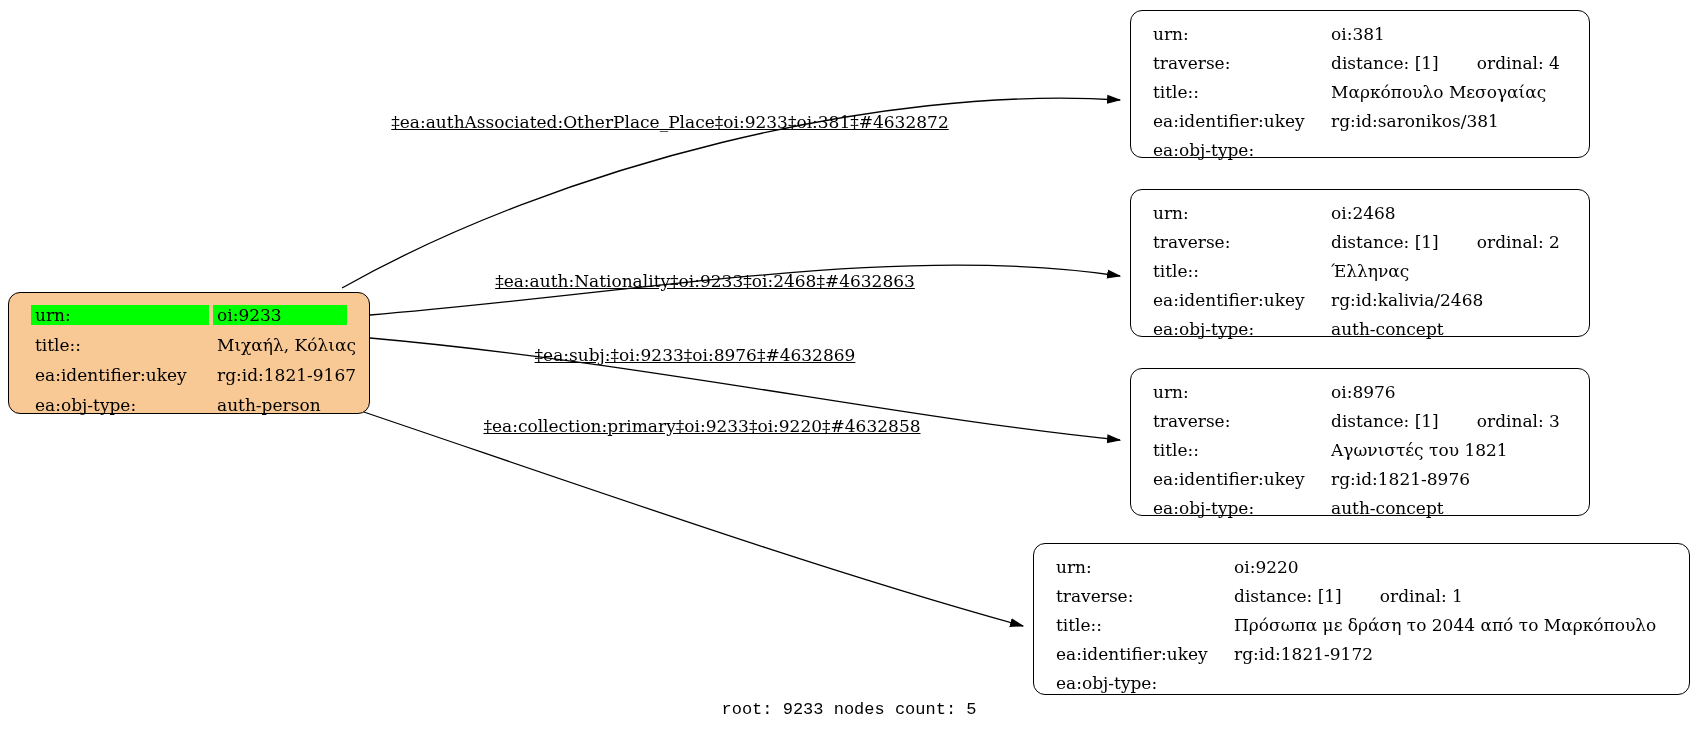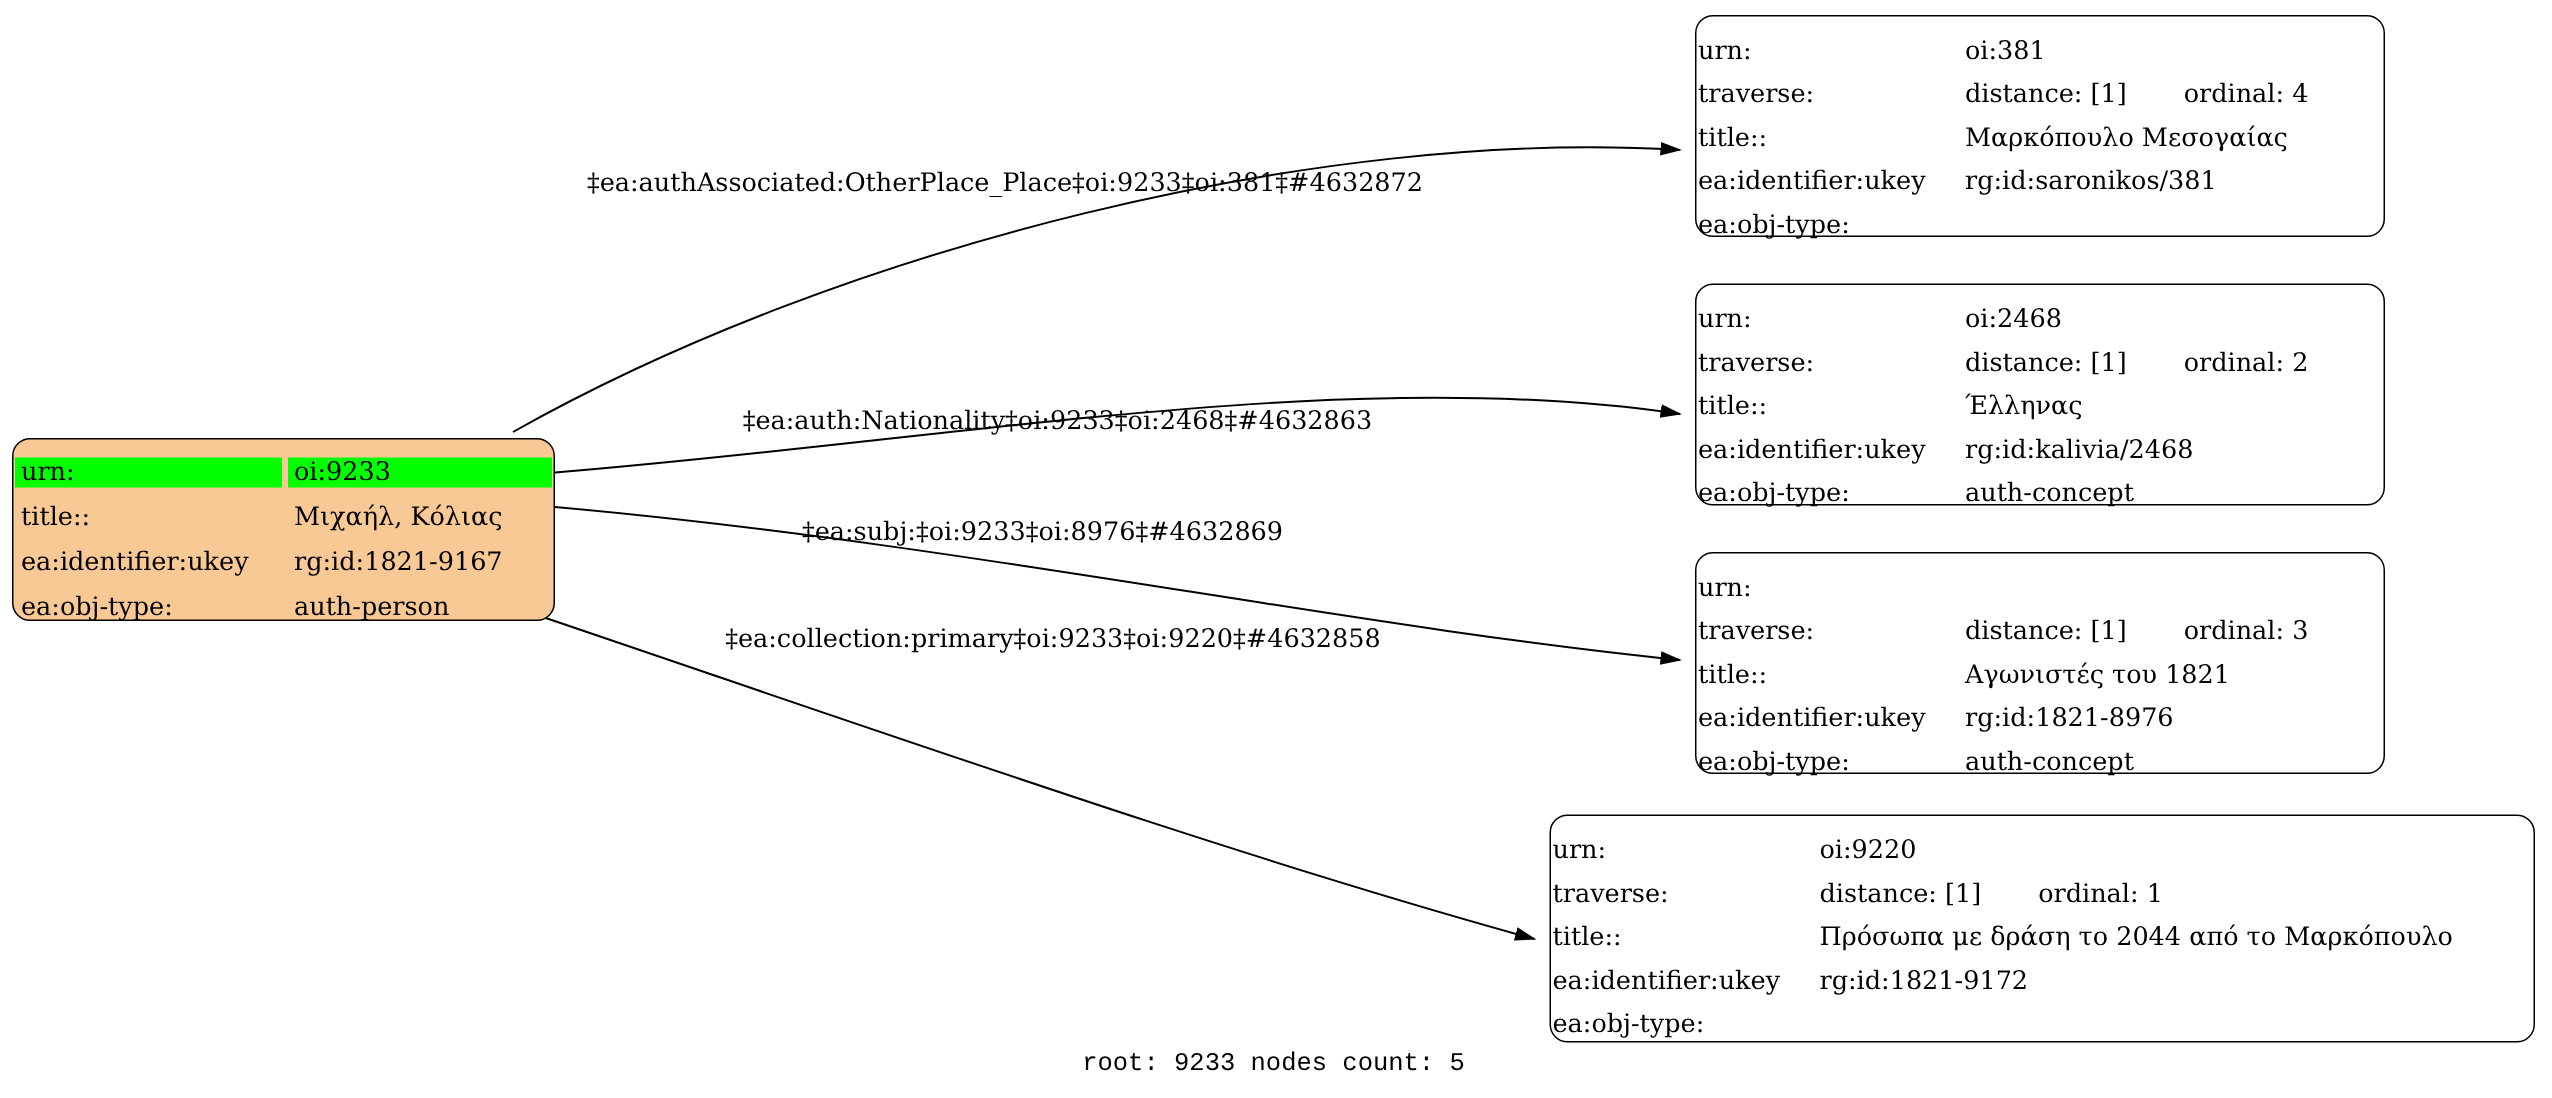--- a/index.html
+++ b/index.html
@@ -4,35 +4,35 @@
 <style>
   html,body{margin:0;padding:0;background:#ffffff;}
   .canvas{
     position:relative;width:1701px;height:732px;background:#ffffff;
     font-family:"DejaVu Serif","Liberation Serif",serif;
     color:#000;overflow:hidden;
   }
   svg.edge-layer{position:absolute;left:0;top:0;width:1701px;height:732px;}
   .gnode{
     position:absolute;border:1px solid #000;border-radius:12px;
-    box-sizing:border-box;padding:8px 1px;background:#fff;
+    box-sizing:border-box;padding:8px 22px;background:#fff;
   }
   .gnode.root{background:#F8C895;}
   .nrow{display:flex;align-items:center;height:29px;font-size:17px;white-space:nowrap;}
   .gnode.root .nrow{height:28px;margin-bottom:2px;}
   .nrow .k{width:178px;flex:0 0 178px;}
   .nrow .v{flex:1;}
   .gnode.root .nrow.hl .k{background:#00FF00;margin-right:4px;padding-left:4px;width:174px;flex:0 0 174px;}
   .gnode.root .nrow.hl .v{background:#00FF00;padding-left:4px;}
   .gnode.root .nrow .k{padding-left:4px;}
   .gnode.root .nrow .v{padding-left:4px;}
   .v2{display:inline-block;margin-left:38px;}
   .edge-label{
     position:absolute;transform:translate(-50%,-50%);
-    font-size:17px;white-space:nowrap;
+    font-size:17px;white-space:nowrap;text-decoration:underline;
   }
   .caption{
     position:absolute;transform:translateX(-50%);
     font-size:17px;white-space:nowrap;font-family:Liberation Mono, monospace;
   }
 </style>
 </head>
 <body>
 
 <div class="canvas">
@@ -114,20 +114,21 @@
     </div>
     <div class="nrow">
       <span class="k">ea:obj-type:</span>
       <span class="v">auth-concept</span>
     </div>
   </div>
 
   <div class="gnode" style="left:1130px;top:368px;width:460px;height:148px;">
     <div class="nrow">
       <span class="k">urn:</span>
+      <span class="v">oi:8976</span>
     </div>
     <div class="nrow">
       <span class="k">traverse:</span>
       <span class="v"><span>distance: [1]</span><span class="v2">ordinal: 3</span></span>
     </div>
     <div class="nrow">
       <span class="k">title::</span>
       <span class="v">Αγωνιστές του 1821</span>
     </div>
     <div class="nrow">

